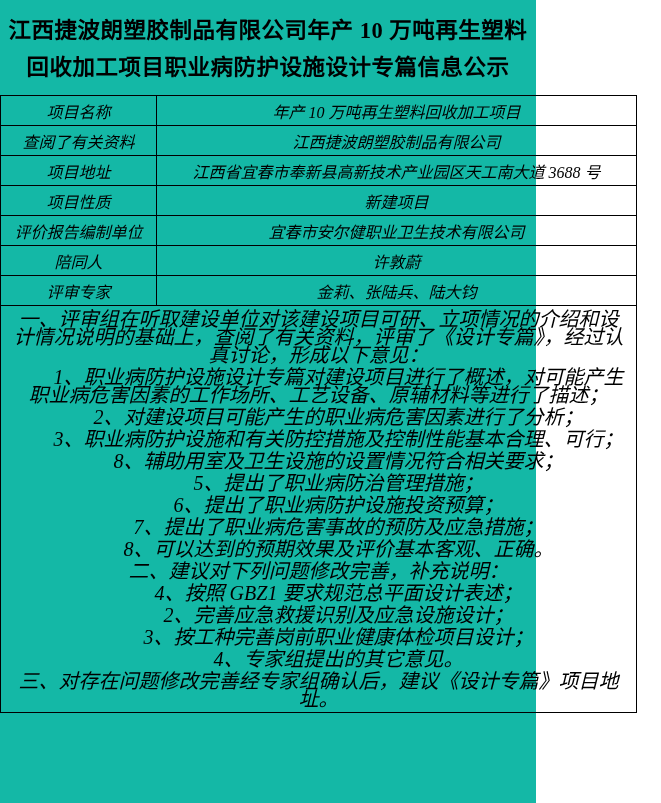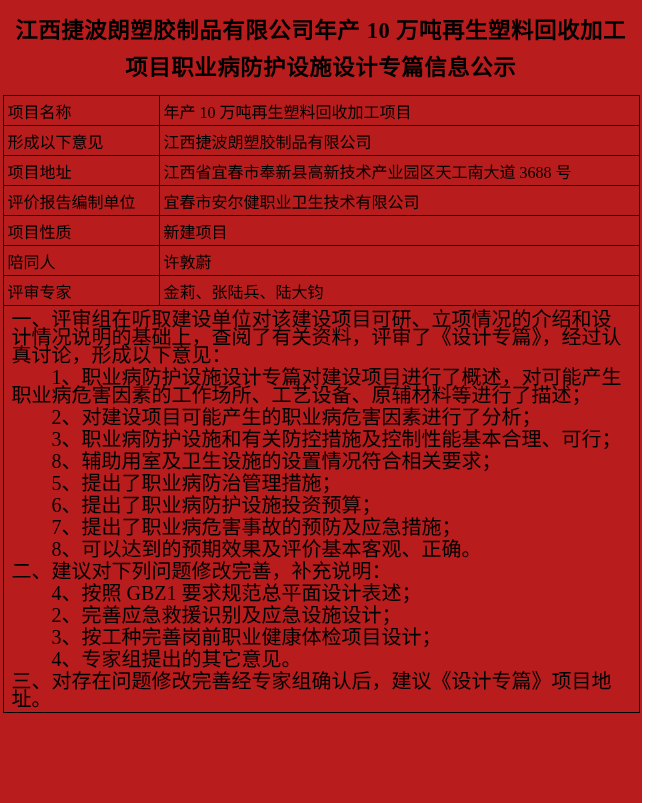--- a/index.html
+++ b/index.html
@@ -4,23 +4,23 @@
 <style>
   html, body {
     margin: 0;
     padding: 0;
     background: #ffffff;
     width: 661px;
     color: #000000;
     font-family: "Liberation Serif", "DejaVu Serif", serif;
   }
   .page {
-    width: 642px;
+    width: 536px;
     min-height: 803px;
-    background: #b91c1c;
+    background: #14b8a6;
     box-sizing: border-box;
     padding-top: 12px;
   }
   .doc-title {
     font-size: 22.5px;
     font-weight: bold;
     text-align: center;
     line-height: 37px;
     max-width: 632px;
     margin: 0 auto 9px auto;
@@ -28,25 +28,26 @@
   }
   table.info-table {
     border-collapse: collapse;
     table-layout: fixed;
     width: 636px;
     margin: 0 auto;
   }
   table.info-table td {
     border: 1.6px solid #000000;
     font-size: 16px;
-    text-align: left;
+    text-align: center;
     vertical-align: middle;
     height: 29px;
     padding: 0 4px;
     overflow: hidden;
+    font-style: italic;
   }
   td.opinions-cell {
     text-align: left;
     vertical-align: top;
     padding: 3px 6px 20px 6px;
     height: auto;
   }
   .opinions-cell p {
     margin: 4px;
     font-size: 20px;
@@ -69,34 +70,34 @@
       <col style="width:132px">
       <col style="width:148px">
       <col style="width:200px">
     </colgroup>
     <tbody>
       <tr>
         <td>项目名称</td>
         <td colspan="3">年产 10 万吨再生塑料回收加工项目</td>
       </tr>
       <tr>
-        <td>形成以下意见</td>
+        <td>查阅了有关资料</td>
         <td colspan="3">江西捷波朗塑胶制品有限公司</td>
       </tr>
       <tr>
         <td>项目地址</td>
         <td colspan="3">江西省宜春市奉新县高新技术产业园区天工南大道 3688 号</td>
       </tr>
       <tr>
+        <td>项目性质</td>
+        <td colspan="3">新建项目</td>
+      </tr>
+      <tr>
         <td>评价报告编制单位</td>
         <td colspan="3">宜春市安尔健职业卫生技术有限公司</td>
-      </tr>
-      <tr>
-        <td>项目性质</td>
-        <td colspan="3">新建项目</td>
       </tr>
       <tr>
         <td>陪同人</td>
         <td colspan="3">许敦蔚</td>
       </tr>
       <tr>
         <td>评审专家</td>
         <td colspan="3">金莉、张陆兵、陆大钧</td>
       </tr>
       <tr>

